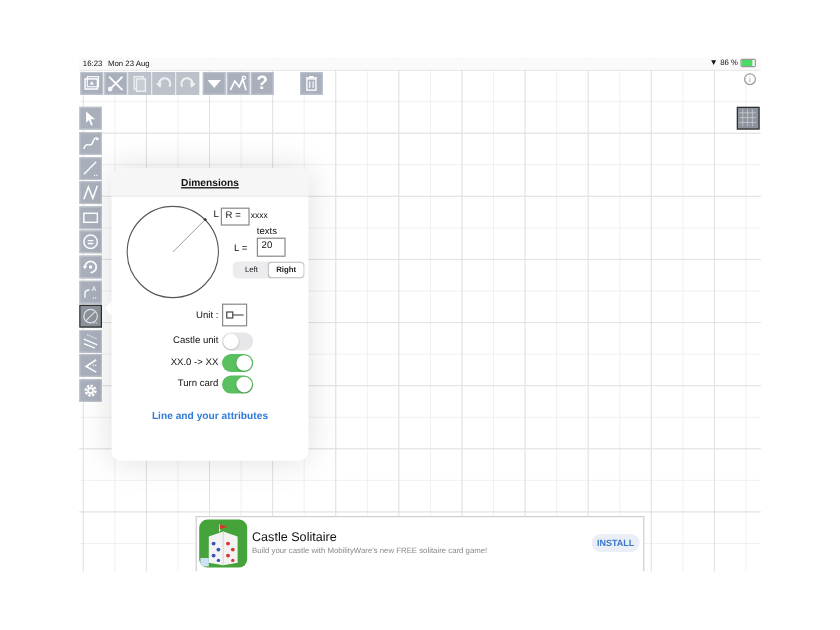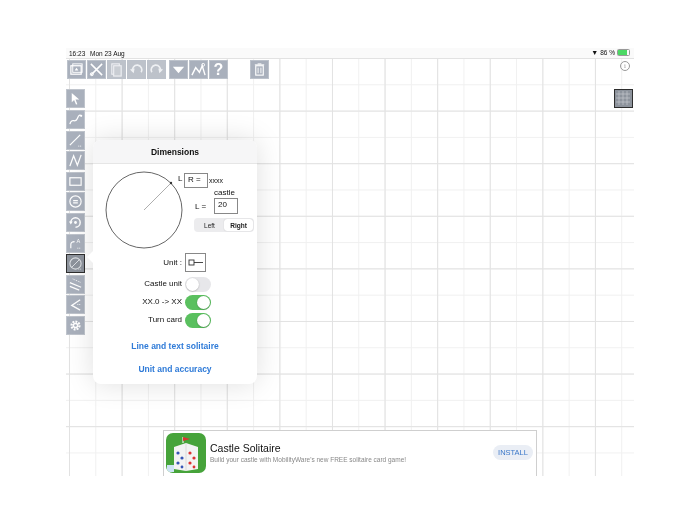--- a/index.html
+++ b/index.html
@@ -29,21 +29,21 @@
   .tbtn.disabled { background:#bdc2ca; }
 
   .side { position:absolute; left:0; width:19px; height:19px; background:#a9b0bc; border:1px solid #bfc4cc; box-sizing:border-box; display:flex; align-items:center; justify-content:center; }
   .side svg { width:15px; height:15px; }
   .side.active { background:#8d939c; border:1.5px solid #2e2e2e; }
 
   .info-icon { position:absolute; right:4px; top:13px; width:10px; height:10px; border:1px solid #9a9a9a; border-radius:50%; font-size:7px; color:#9a9a9a; display:flex; align-items:center; justify-content:center; box-sizing:border-box; font-family:"Liberation Serif", serif; }
   .grid-btn { position:absolute; right:1px; top:41px; width:19px; height:19px; background:#8d939c; border:1.5px solid #2e2e2e; box-sizing:border-box; }
   .grid-btn svg { width:16px; height:16px; }
 
-  .popover { position:absolute; left:27px; top:92px; width:164px; height:244px; background:#ffffff; border-radius:8px; box-shadow: 0 0 28px rgba(0,0,0,0.13); }
+  .popover { position:absolute; left:27px; top:92px; width:164px; height:244px; background:#ffffff; border-radius:8px; box-shadow: 0 0 28px rgba(0,0,0,0.13); text-decoration: underline; }
   .popover-arrow { position:absolute; left:-6px; top:111px; width:0; height:0; border-top:6px solid transparent; border-bottom:6px solid transparent; border-right:6px solid #ffffff; }
   .pop-header { height:23px; background:#f6f6f7; border-radius:8px 8px 0 0; border-bottom:1px solid #e6e6e6; display:flex; align-items:center; justify-content:center; font-size:8.5px; color:#111; font-weight:bold; }
   .circle-fig { position:absolute; left:12px; top:31px; }
   .lbl { position:absolute; font-size:8px; color:#111; }
   .box { position:absolute; border:1px solid #888; background:#fff; font-size:8px; color:#111; box-sizing:border-box; padding:1px 3px; }
   .seg { position:absolute; left:101px; top:78px; width:60px; height:14px; background:#ececee; border-radius:4px; display:flex; padding:1px; box-sizing:border-box; }
   .seg div { flex:1; font-size:6.5px; display:flex; align-items:center; justify-content:center; color:#222; border-radius:3px; }
   .seg .sel { background:#ffffff; box-shadow:0 0 1px rgba(0,0,0,0.25); font-weight:bold; }
   .row-label { position:absolute; right:75px; font-size:8px; color:#111; text-align:right; white-space:nowrap; }
   .toggle { position:absolute; left:92px; width:26px; height:15px; border-radius:8px; box-sizing:border-box; }
@@ -52,21 +52,21 @@
   .knob { position:absolute; top:1px; width:13px; height:13px; border-radius:50%; background:#fff; box-shadow:0 0.5px 1.5px rgba(0,0,0,0.3); }
   .toggle.on .knob { right:1px; }
   .toggle.off .knob { left:1px; }
   .link { position:absolute; left:0; width:164px; text-align:center; font-size:8.5px; font-weight:bold; color:#2f7bd8; }
   .arrow-box { position:absolute; left:92px; top:113px; width:21px; height:19px; border:1px solid #888; box-sizing:border-box; background:#fff; }
 
   .ad { position:absolute; left:97px; top:382px; width:374px; height:48px; background:#fff; border:1px solid #cfcfcf; box-sizing:border-box; }
   .ad-icon { position:absolute; left:2px; top:2px; width:40px; height:40px; background:#46a33a; border-radius:7px; overflow:hidden; }
   .ad-title { position:absolute; left:46px; top:11px; font-size:10.5px; color:#111; }
   .ad-desc { position:absolute; left:46px; top:25px; font-size:6.5px; color:#888; }
-  .ad-install { position:absolute; right:3px; top:14px; width:40px; height:15px; border-radius:8px; background:#eaeef5; font-size:7.5px; font-weight:normal; color:#3b78c9; display:flex; align-items:center; justify-content:center; }
+  .ad-install { position:absolute; right:3px; top:14px; width:40px; height:15px; border-radius:8px; background:#eaeef5; font-size:7.5px; font-weight:bold; color:#3b78c9; display:flex; align-items:center; justify-content:center; }
   .ad-badge { position:absolute; left:1px; bottom:1px; width:7px; height:7px; background:#cde3f5; }
 </style>
 </head>
 <body>
 
 <div class="screen">
 
   <div class="statusbar">
     <span class="status-time">16:23</span>
     <span class="status-date">Mon 23 Aug</span>
@@ -217,21 +217,21 @@
     <div class="pop-header">Dimensions</div>
 
     <svg class="circle-fig" width="80" height="80" viewBox="0 0 80 80">
       <circle cx="39" cy="39" r="38" fill="none" stroke="#555" stroke-width="0.9"></circle>
       <path d="M39 39 L66 12" stroke="#999" stroke-width="0.8"></path>
       <circle cx="66" cy="12" r="1.2" fill="#333"></circle>
     </svg>
     <span class="lbl" style="left:85px;top:34px;">L</span>
     <div class="box" style="left:91px;top:33px;width:24px;height:15px;">R =</div>
     <span class="lbl" style="left:116px;top:37px;font-size:7px;">xxxx</span>
-    <span class="lbl" style="left:121px;top:48px;">castle</span>
+    <span class="lbl" style="left:121px;top:48px;">texts</span>
     <span class="lbl" style="left:102px;top:62px;">L =</span>
     <div class="box" style="left:121px;top:58px;width:24px;height:16px;">20</div>
 
     <div class="seg">
       <div>Left</div>
       <div class="sel">Right</div>
     </div>
 
     <span class="row-label" style="top:118px;">Unit :</span>
     <div class="arrow-box">
@@ -249,22 +249,21 @@
     <span class="row-label" style="top:157px;">XX.0 -&gt; XX</span>
     <div class="toggle on" style="top:155px;">
         <div class="knob"></div>
       </div>
 
     <span class="row-label" style="top:175px;">Turn card</span>
     <div class="toggle on" style="top:173px;">
         <div class="knob"></div>
       </div>
 
-    <div class="link" style="top:201px;">Line and text solitaire</div>
-    <div class="link" style="top:224px;">Unit and accuracy</div>
+    <div class="link" style="top:201px;">Line and your attributes</div>
   </div>
 
   <div class="ad">
     <div class="ad-icon">
       <svg width="40" height="40" viewBox="0 0 40 40">
         <path d="M17 4 V10" stroke="#fff" stroke-width="1"></path>
         <path d="M17 4 L24 6 L17 8 Z" fill="#d33"></path>
         <path d="M8 14 L20 10 L32 14 L32 36 L20 38 L8 36 Z" fill="#f3f3f3"></path>
         <path d="M20 10 L20 38" stroke="#ccc" stroke-width="0.6"></path>
         <g fill="#3554b5">

